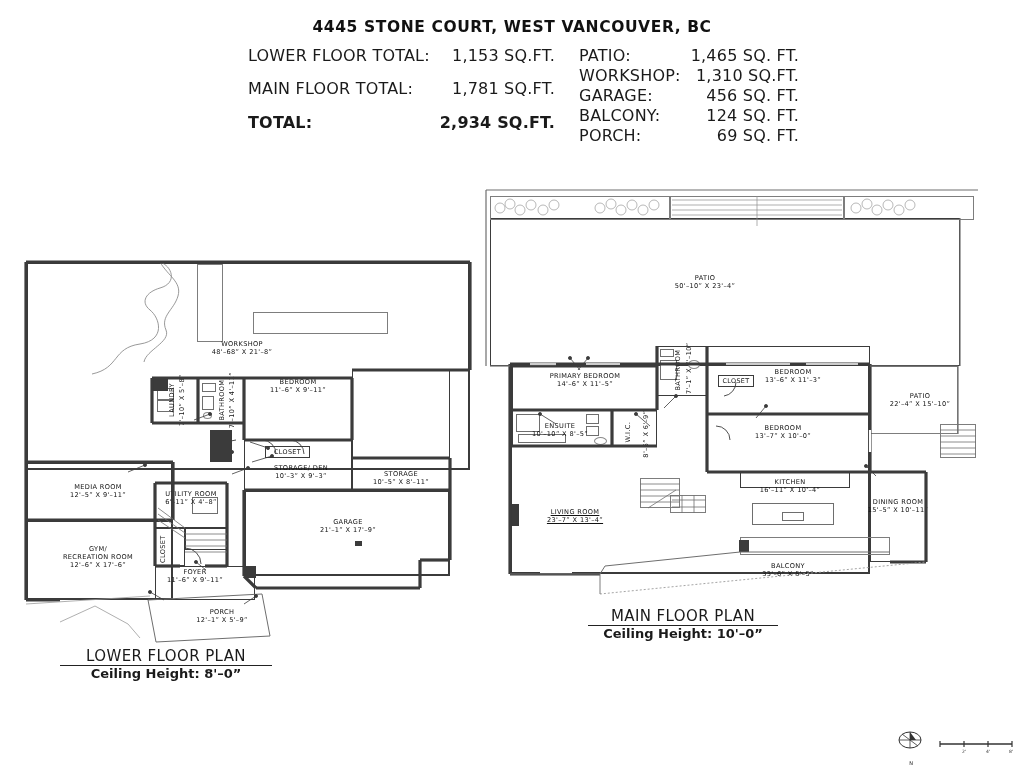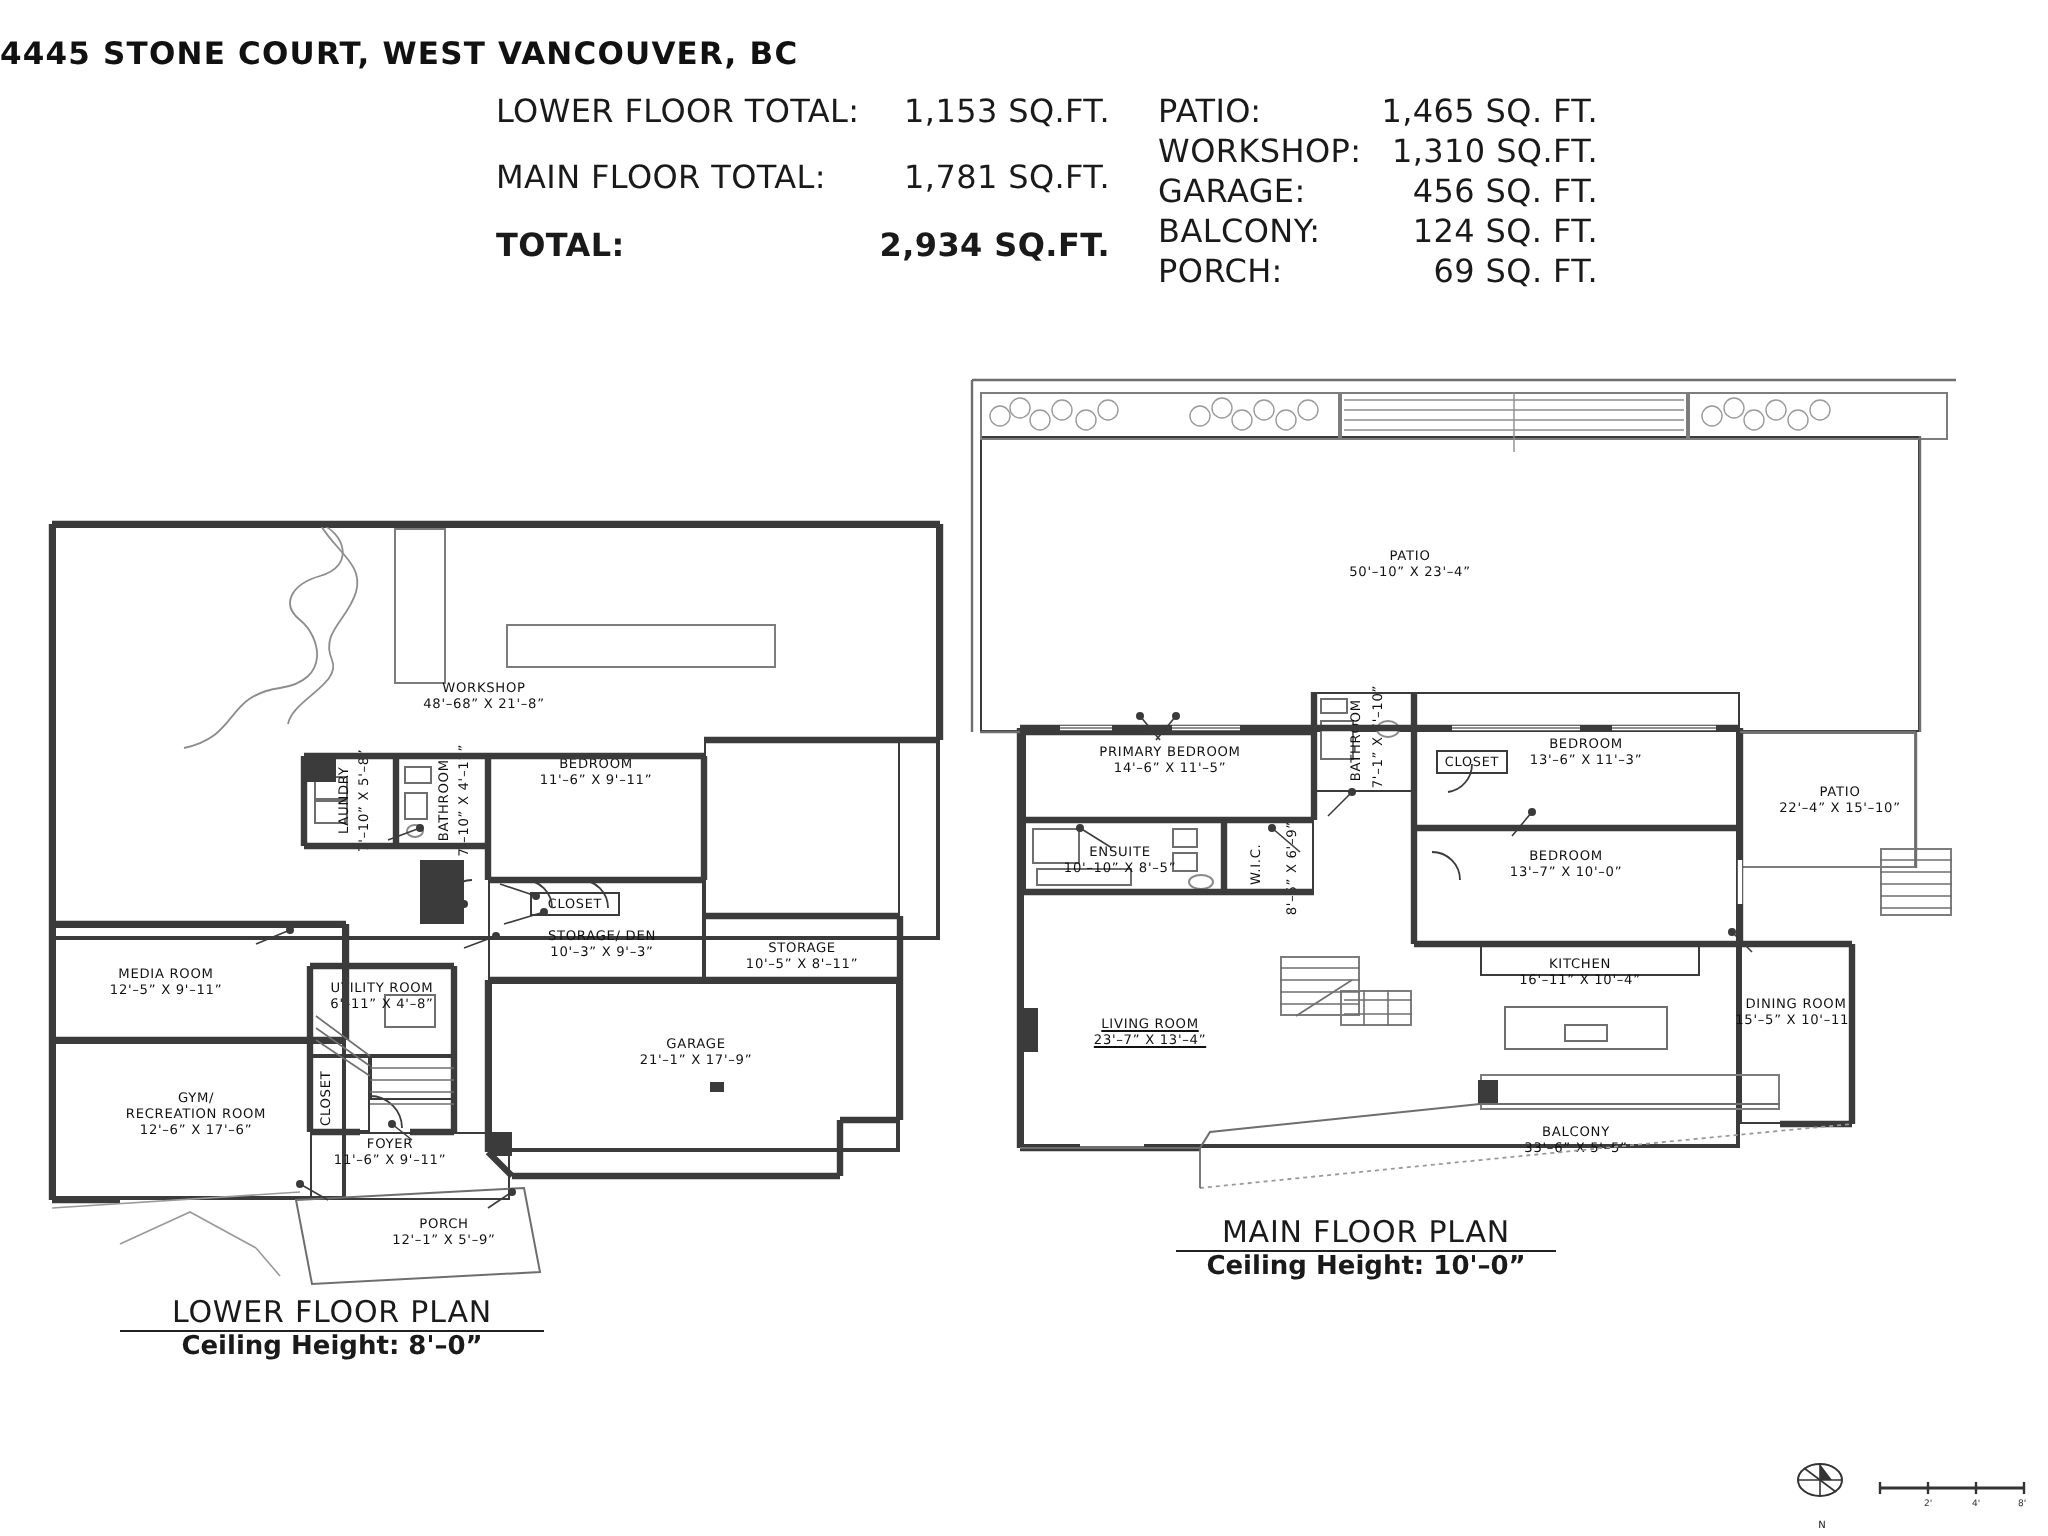--- a/index.html
+++ b/index.html
@@ -7,21 +7,21 @@
   body{
     width:1024px;height:768px;position:relative;overflow:hidden;
     font-family:"DejaVu Sans","Liberation Sans",sans-serif;
     color:#1a1a1a;
   }
   #sheet{position:absolute;left:0;top:0;width:1024px;height:768px;}
 
   
   #header{position:absolute;left:0;top:0;width:1024px;}
   #title{
-    text-align:left;font-weight:bold;font-size:15.5px;letter-spacing:.6px;
+    text-align:center;font-weight:bold;font-size:15.5px;letter-spacing:.6px;
     margin-top:18px;color:#111;
   }
   #legend{
     position:absolute;left:248px;top:46px;
     display:flex;gap:24px;font-size:16px;letter-spacing:.2px;
   }
   .legend-col{display:grid;grid-template-columns:auto auto;column-gap:10px;row-gap:1px;}
   .legend-col .lbl{white-space:nowrap;text-align:left;}
   .legend-col .val{white-space:nowrap;text-align:right;}
   .bold{font-weight:bold;}
@@ -159,21 +159,21 @@
     <div class="room-label" style="left:253px;top:464px;width:96px;">
       <span class="rl-name">STORAGE/ DEN</span>
       <span class="rl-dim">10'–3” X 9'–3”</span>
     </div>
 
     <div class="room-label" style="left:355px;top:470px;width:92px;">
       <span class="rl-name">STORAGE</span>
       <span class="rl-dim">10'–5” X 8'–11”</span>
     </div>
 
-    <div class="room-label" style="left:23px;top:483px;width:120px;">
+    <div class="room-label" style="left:38px;top:483px;width:120px;">
       <span class="rl-name">MEDIA ROOM</span>
       <span class="rl-dim">12'–5” X 9'–11”</span>
     </div>
 
     <div class="room-label" style="left:153px;top:490px;width:76px;">
       <span class="rl-name">UTILITY ROOM</span>
       <span class="rl-dim">6'–11” X 4'–8”</span>
     </div>
 
     <div class="room-label" style="left:34px;top:545px;width:128px;">

